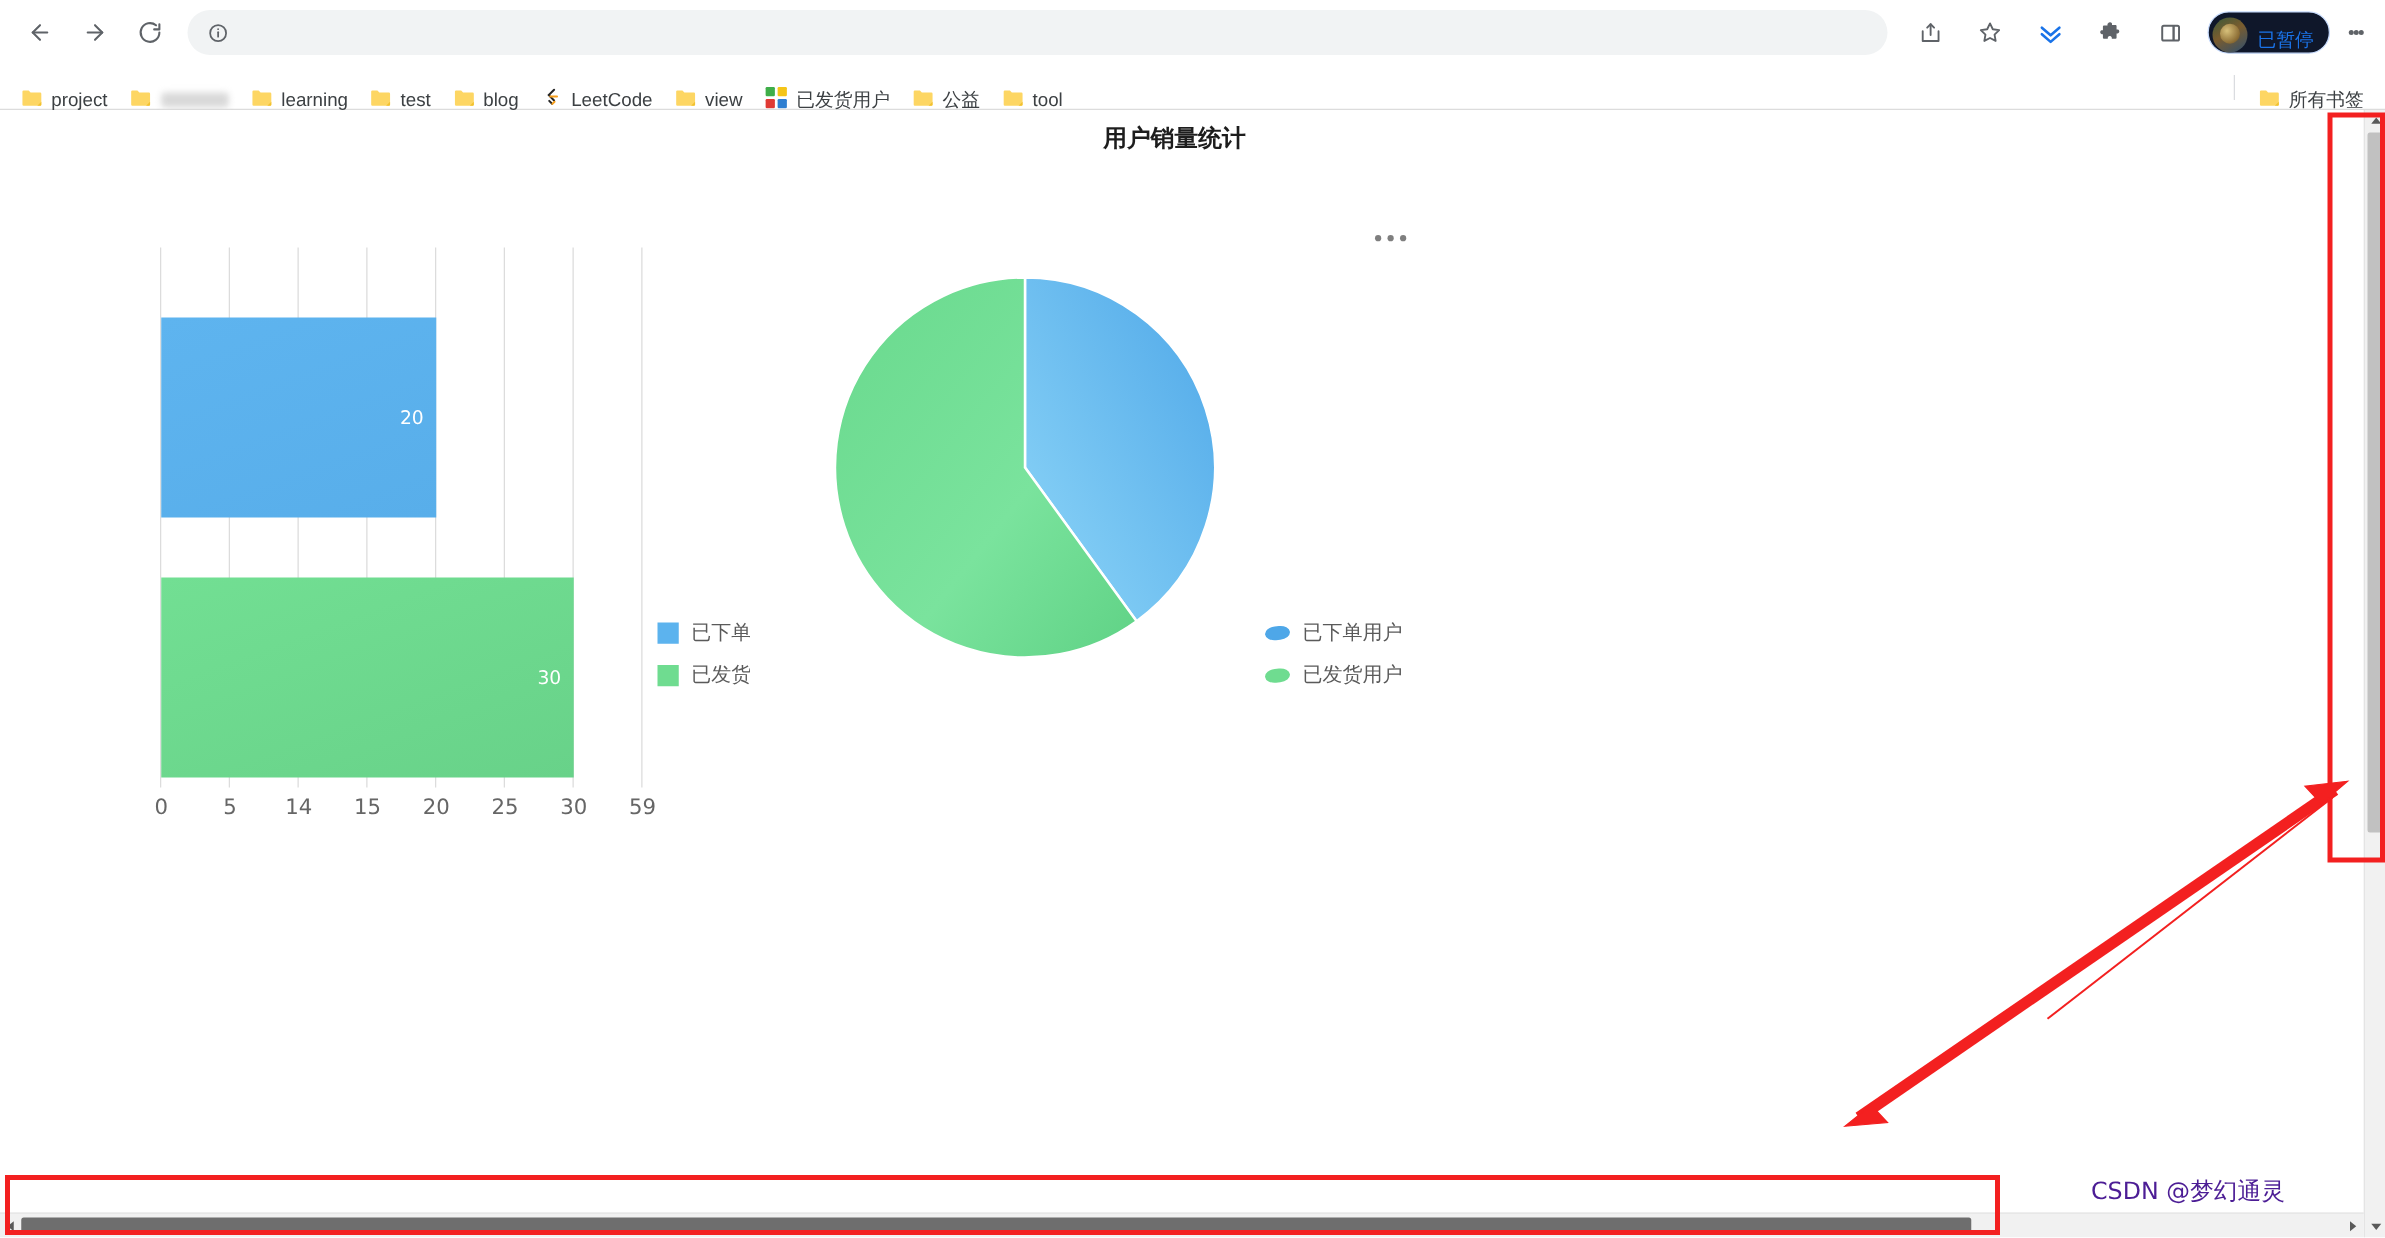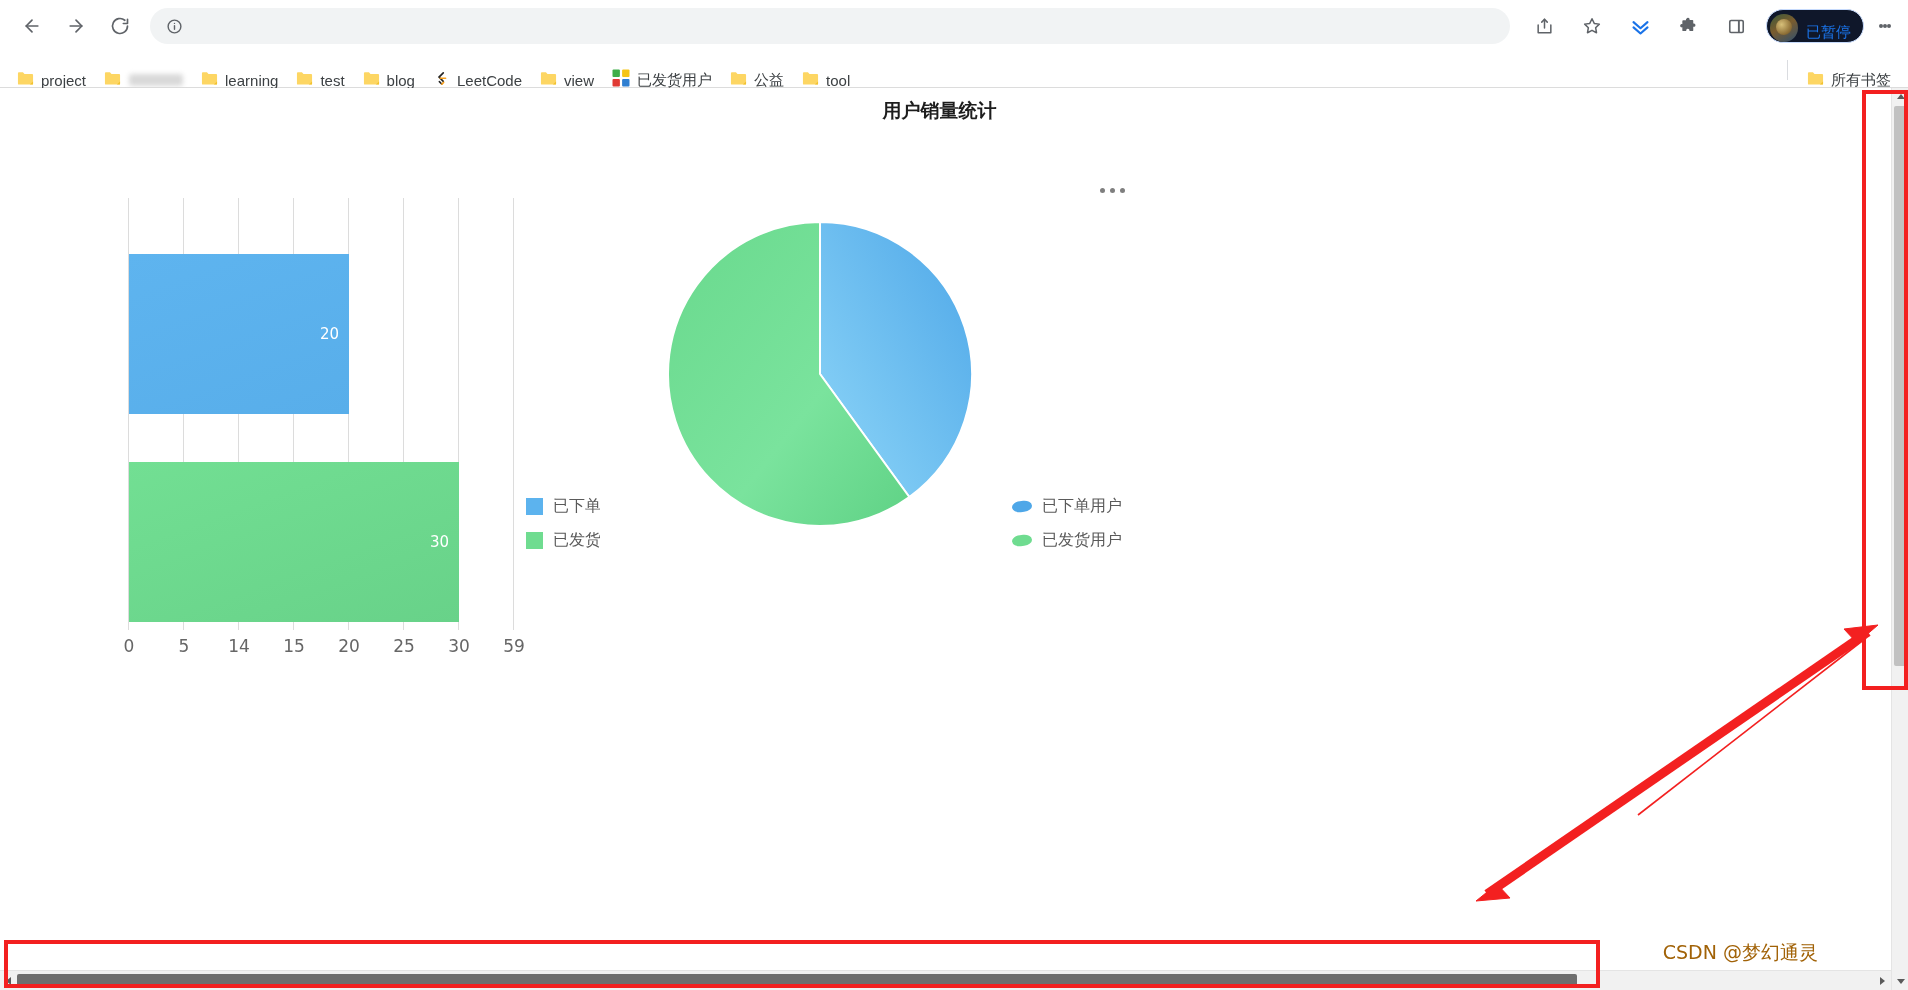--- a/index.html
+++ b/index.html
@@ -160,22 +160,22 @@
   }
   .harrow { position: absolute; top: 0; width: 17px; height: 20px; display:flex; align-items:center; justify-content:center; }
   .tri { width: 0; height: 0; }
 
   
   .anno-box {
     position: absolute; border: 4px solid #f32020; pointer-events: none;
   }
   .anno-svg { position: absolute; left: 0; top: 0; width: 1908px; height: 990px; pointer-events: none; }
   .watermark {
-    position: absolute; right: 90px; bottom: 24px;
-    font-size: 19px; color: #a16207; white-space: nowrap;
+    position: absolute; right: 80px; bottom: 24px;
+    font-size: 19px; color: #4c1d95; white-space: nowrap;
     font-family: "DejaVu Sans", "Liberation Sans", sans-serif;
   }
 </style>
 </head>
 <body>
 
 <div id="app">
 
   <div class="chrome">
 

